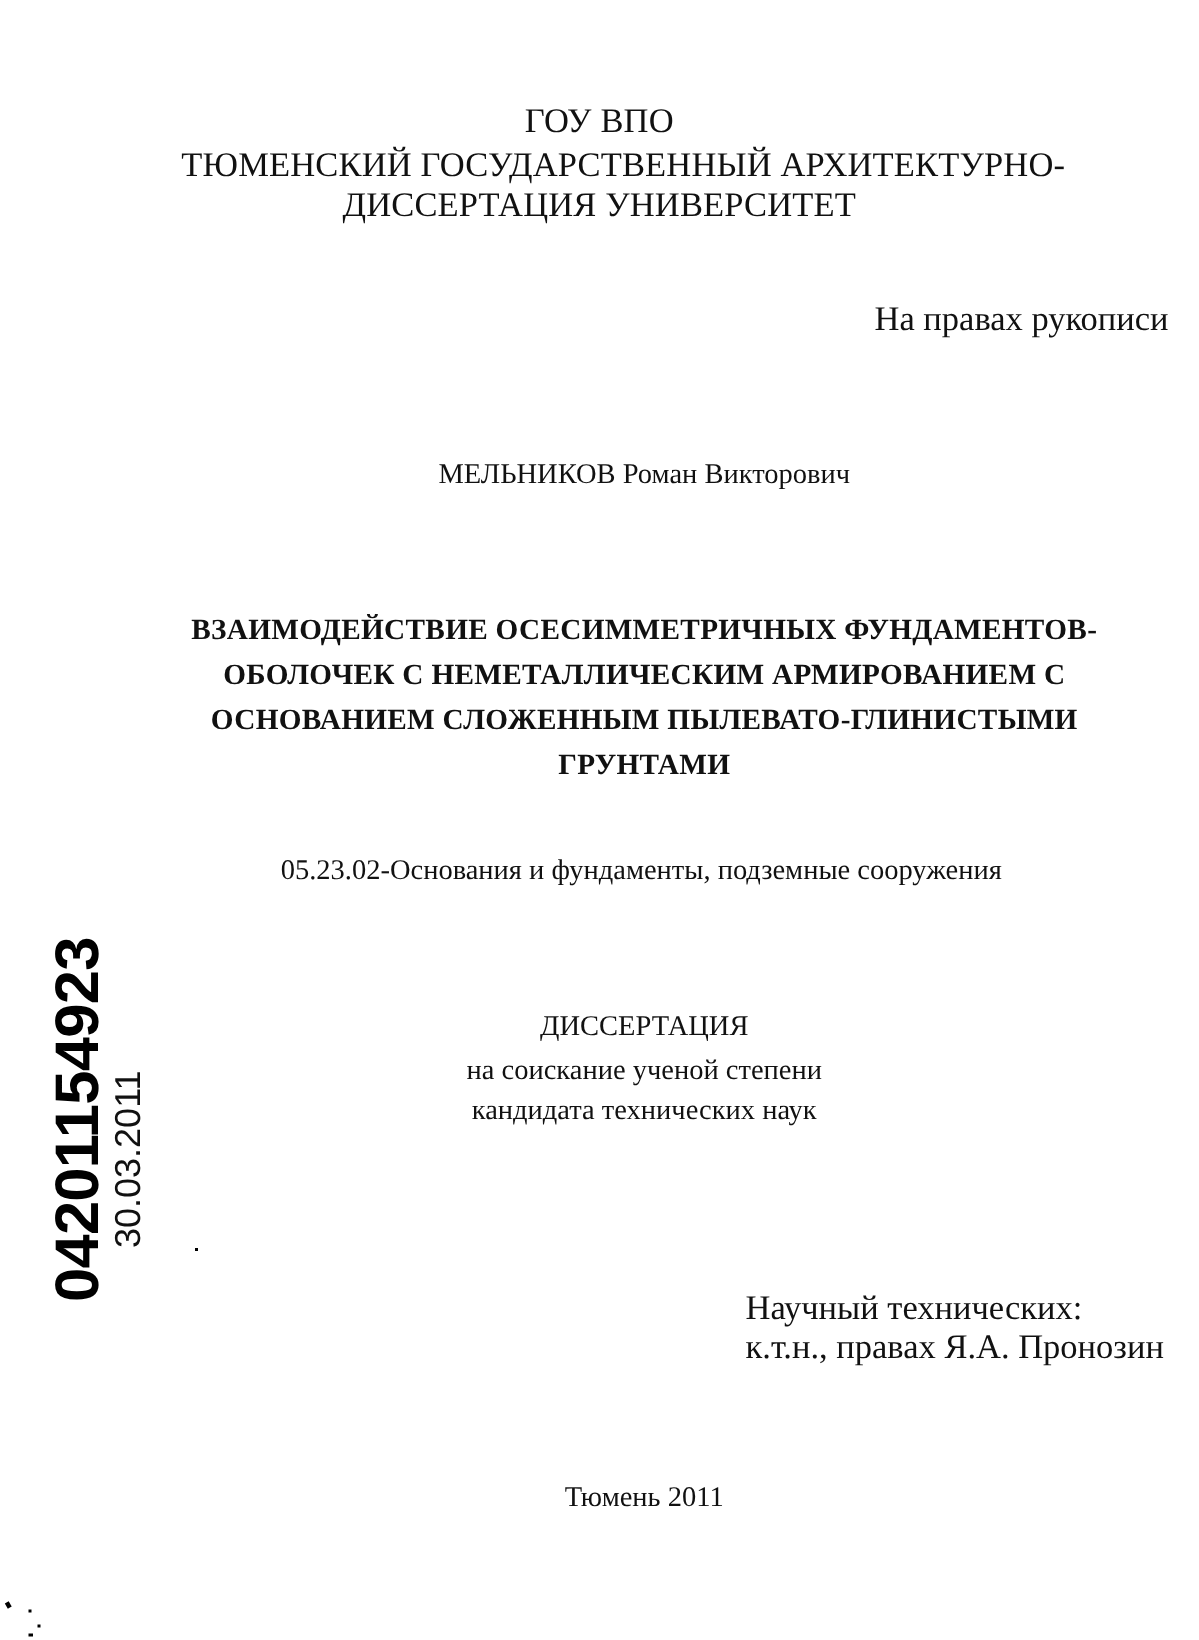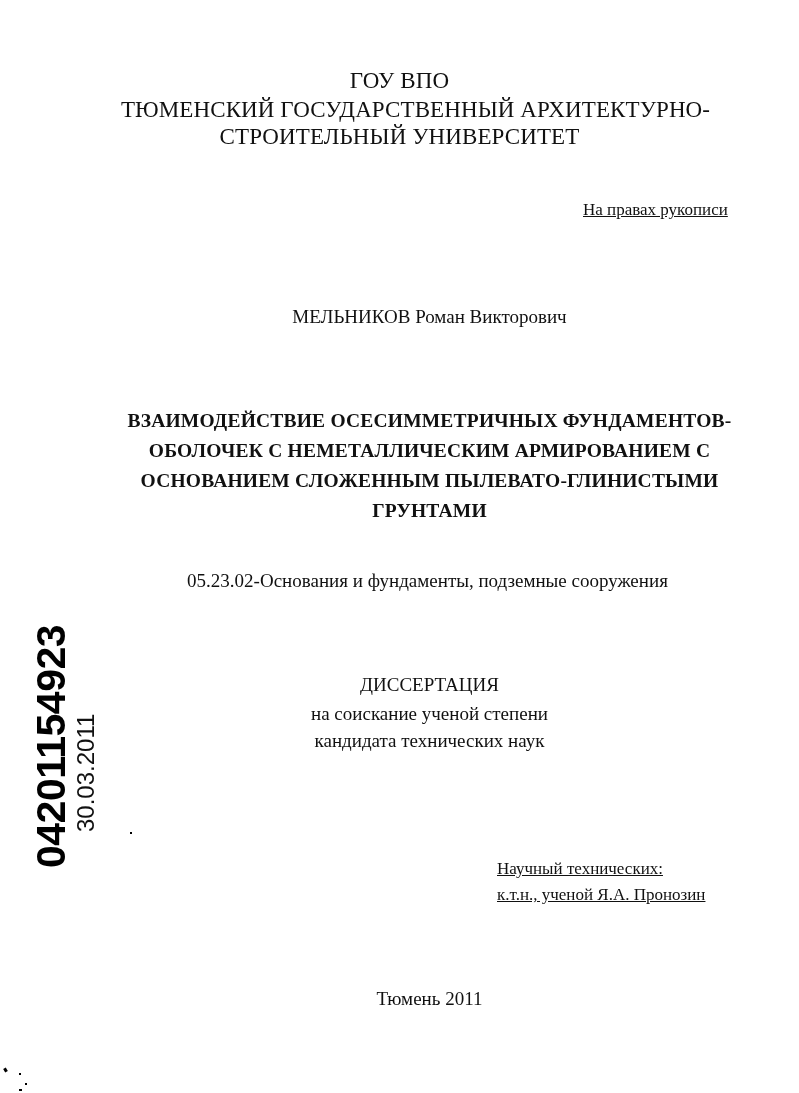--- a/index.html
+++ b/index.html
@@ -1,57 +1,57 @@
 <!DOCTYPE html>
 <html><head>
 <meta charset="utf-8">
 <style>
   html, body { margin:0; padding:0; background:#ffffff; }
   body { width:799px; height:1093px; position:relative; overflow:hidden;
          font-family:"Liberation Serif", "DejaVu Serif", serif; color:#111; }
   .line { position:absolute; left:0; width:799px; text-align:center; font-size:19px; white-space:nowrap; }
   .org { font-size:23px; letter-spacing:0.1px; }
-  .right { position:absolute; font-size:17px; white-space:nowrap;text-decoration:underline; }
+  .right { position:absolute; font-size:23px; white-space:nowrap; }
   .title { position:absolute; left:0; width:799px; text-align:center; font-weight:bold;
            font-size:19.5px; line-height:30px; letter-spacing:0.2px; }
   .title div { white-space:nowrap; }
   .stamp { position:absolute; transform-origin:left top; transform:rotate(-90deg);
            font-family:"Liberation Sans", "DejaVu Sans", sans-serif; white-space:nowrap; }
   .stamp-num { left:28px; top:868px; font-size:41px; font-weight:bold; letter-spacing:-0.5px; color:#000; }
   .stamp-date { left:72px; top:832px; font-size:24px; color:#111; }
   .speck { position:absolute; background:#000; }
 </style>
 </head>
 <body>
 
 <div>
 
   <div class="line org" style="top:68px;">ГОУ ВПО</div>
   <div class="line org" style="left:16px; top:97px;">ТЮМЕНСКИЙ ГОСУДАРСТВЕННЫЙ АРХИТЕКТУРНО-</div>
-  <div class="line org" style="top:124px;">СТРОИТЕЛЬНЫЙ УНИВЕРСИТЕТ</div>
+  <div class="line org" style="top:124px;">ДИССЕРТАЦИЯ УНИВЕРСИТЕТ</div>
 
   <div class="right" style="left:583px; top:200px;">На правах рукописи</div>
 
   <div class="line" style="left:30px; top:306px;">МЕЛЬНИКОВ Роман Викторович</div>
 
   <div class="title" style="left:30px; top:406px;">
     <div>ВЗАИМОДЕЙСТВИЕ ОСЕСИММЕТРИЧНЫХ ФУНДАМЕНТОВ-</div>
     <div>ОБОЛОЧЕК С НЕМЕТАЛЛИЧЕСКИМ АРМИРОВАНИЕМ С</div>
     <div>ОСНОВАНИЕМ СЛОЖЕННЫМ ПЫЛЕВАТО-ГЛИНИСТЫМИ</div>
     <div>ГРУНТАМИ</div>
   </div>
 
   <div class="line" style="left:28px; top:570px;">05.23.02-Основания и фундаменты, подземные сооружения</div>
 
   <div class="line" style="left:30px; top:674px;">ДИССЕРТАЦИЯ</div>
   <div class="line" style="left:30px; top:703px;">на соискание ученой степени</div>
   <div class="line" style="left:30px; top:730px;">кандидата технических наук</div>
 
   <div class="right" style="left:497px; top:859px;">Научный технических:</div>
-  <div class="right" style="left:497px; top:885px;">к.т.н., ученой Я.А. Пронозин</div>
+  <div class="right" style="left:497px; top:885px;">к.т.н., правах Я.А. Пронозин</div>
 
   <div class="line" style="left:30px; top:988px;">Тюмень 2011</div>
 
   <div class="stamp stamp-num">04201154923</div>
   <div class="stamp stamp-date">30.03.2011</div>
 
   <div class="speck" style="left:130px; top:832px; width:2px; height:2px;"></div>
   <div class="speck" style="left:4px; top:1068px; width:3px; height:4px; transform:rotate(-30deg);"></div>
   <div class="speck" style="left:19px; top:1073px; width:2px; height:2px;"></div>
   <div class="speck" style="left:25px; top:1083px; width:2px; height:2px;"></div>

